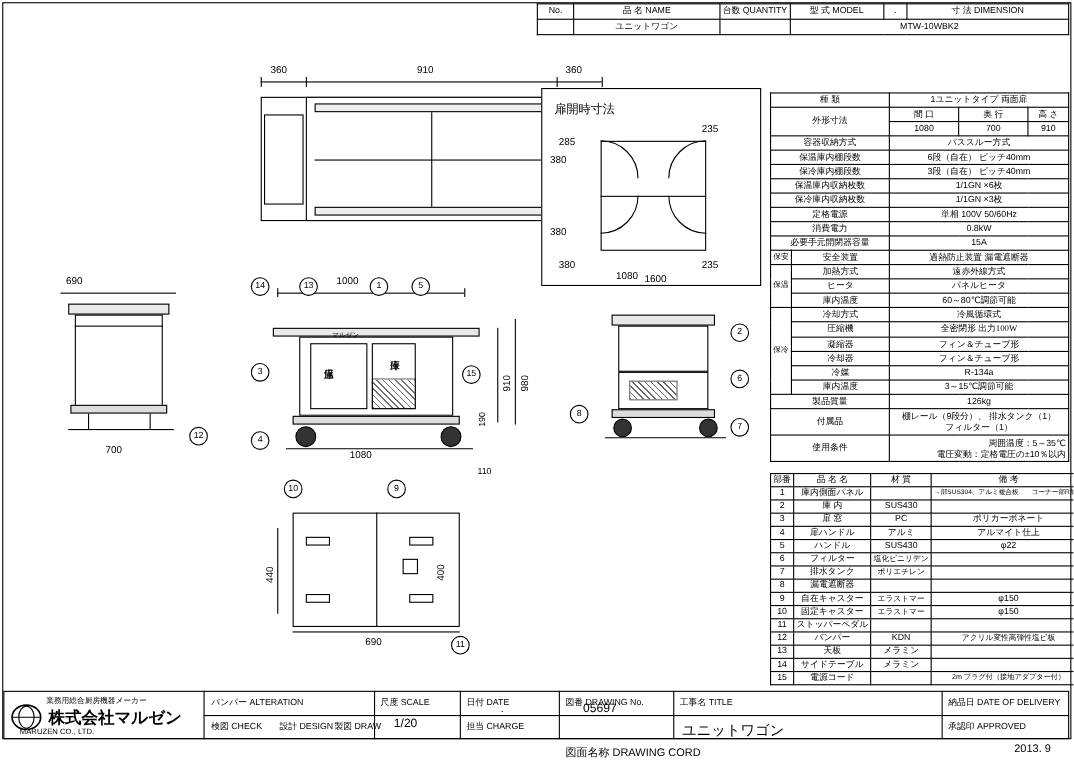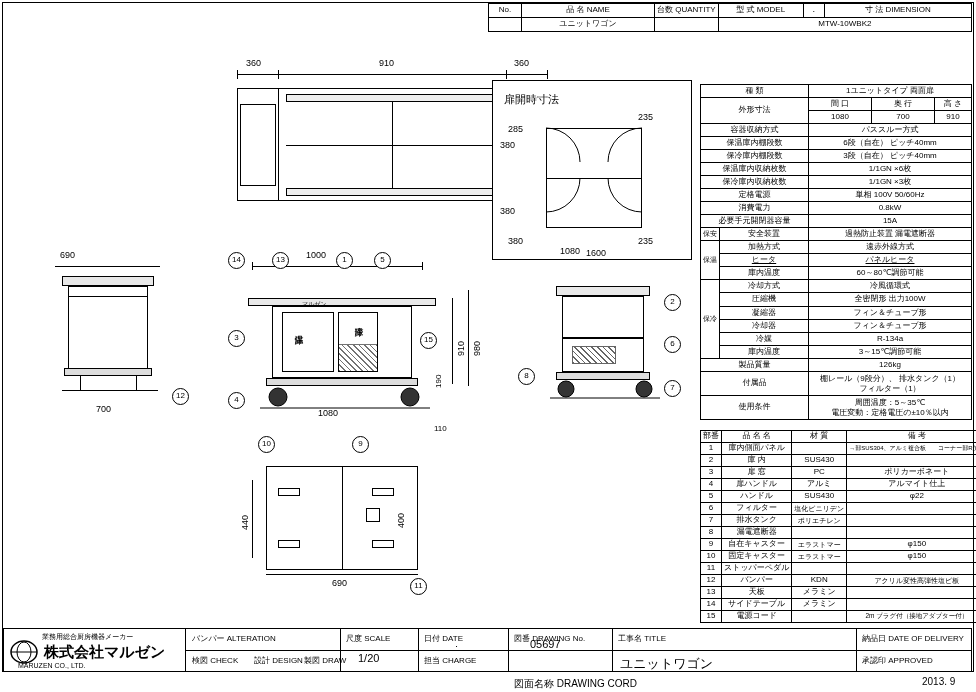--- a/index.html
+++ b/index.html
@@ -96,34 +96,34 @@
     <tr style="height:13px;">
       <td class="c" rowspan="1" style="width:12px;font-size:7px;">保安</td>
       <td class="c" style="width:84px;">安全装置</td>
       <td class="c" colspan="3">過熱防止装置 漏電遮断器</td>
     </tr>
     <tr style="height:13px;">
       <td class="c" rowspan="3" style="font-size:7px;">保温</td>
       <td class="c">加熱方式</td>
       <td class="c" colspan="3">遠赤外線方式</td>
     </tr>
-    <tr style="height:13px;text-decoration:underline;">
+    <tr style="height:13px;">
       <td class="c">ヒータ</td>
       <td class="c" colspan="3">パネルヒータ</td>
     </tr>
     <tr style="height:13px;">
       <td class="c">庫内温度</td>
       <td class="c" colspan="3">60～80℃調節可能</td>
     </tr>
     <tr style="height:13px;">
       <td class="c" rowspan="6" style="font-size:7px;">保冷</td>
       <td class="c">冷却方式</td>
       <td class="c" colspan="3">冷風循環式</td>
     </tr>
-    <tr style="height:14px;">
+    <tr style="height:14px;font-family:Liberation Serif, serif;">
           <td class="c">圧縮機</td>
           <td class="c" colspan="3">全密閉形 出力100W</td>
         </tr>
     <tr style="height:13px;">
           <td class="c">凝縮器</td>
           <td class="c" colspan="3">フィン＆チューブ形</td>
         </tr>
     <tr style="height:13px;">
           <td class="c">冷却器</td>
           <td class="c" colspan="3">フィン＆チューブ形</td>
@@ -141,21 +141,21 @@
           <td class="c" colspan="2">製品質量</td>
           <td class="c" colspan="3">126kg</td>
         </tr>
     <tr style="height:24px;">
           <td class="c" colspan="2">付属品</td>
           <td class="c" colspan="3" style="white-space:pre-line;line-height:1.25;">棚レール（9段分）、 排水タンク（1）
 フィルター（1）</td>
         </tr>
     <tr style="height:24px;">
           <td class="c" colspan="2">使用条件</td>
-          <td class="c" colspan="3" style="white-space:pre-line;line-height:1.25;">周囲温度：5～35℃
+          <td class="c" colspan="3" style="white-space:pre-line;line-height:1.25;text-align:right;">周囲温度：5～35℃
 電圧変動：定格電圧の±10％以内</td>
         </tr>
   </tbody>
     </table>
 
   <table class="tbl" id="parts" style="left:700px;top:430px;width:272px;">
     <tbody>
         <tr style="height:12px;">
       <td class="c" style="width:22px;">部番</td>
       <td class="c" style="width:74px;">品 名 名</td>

